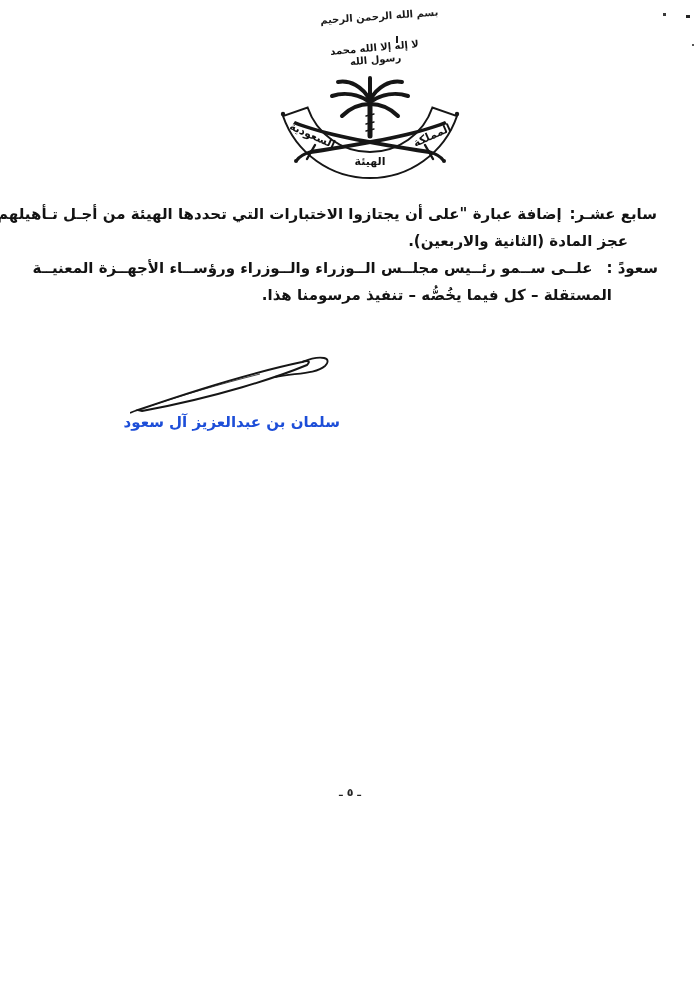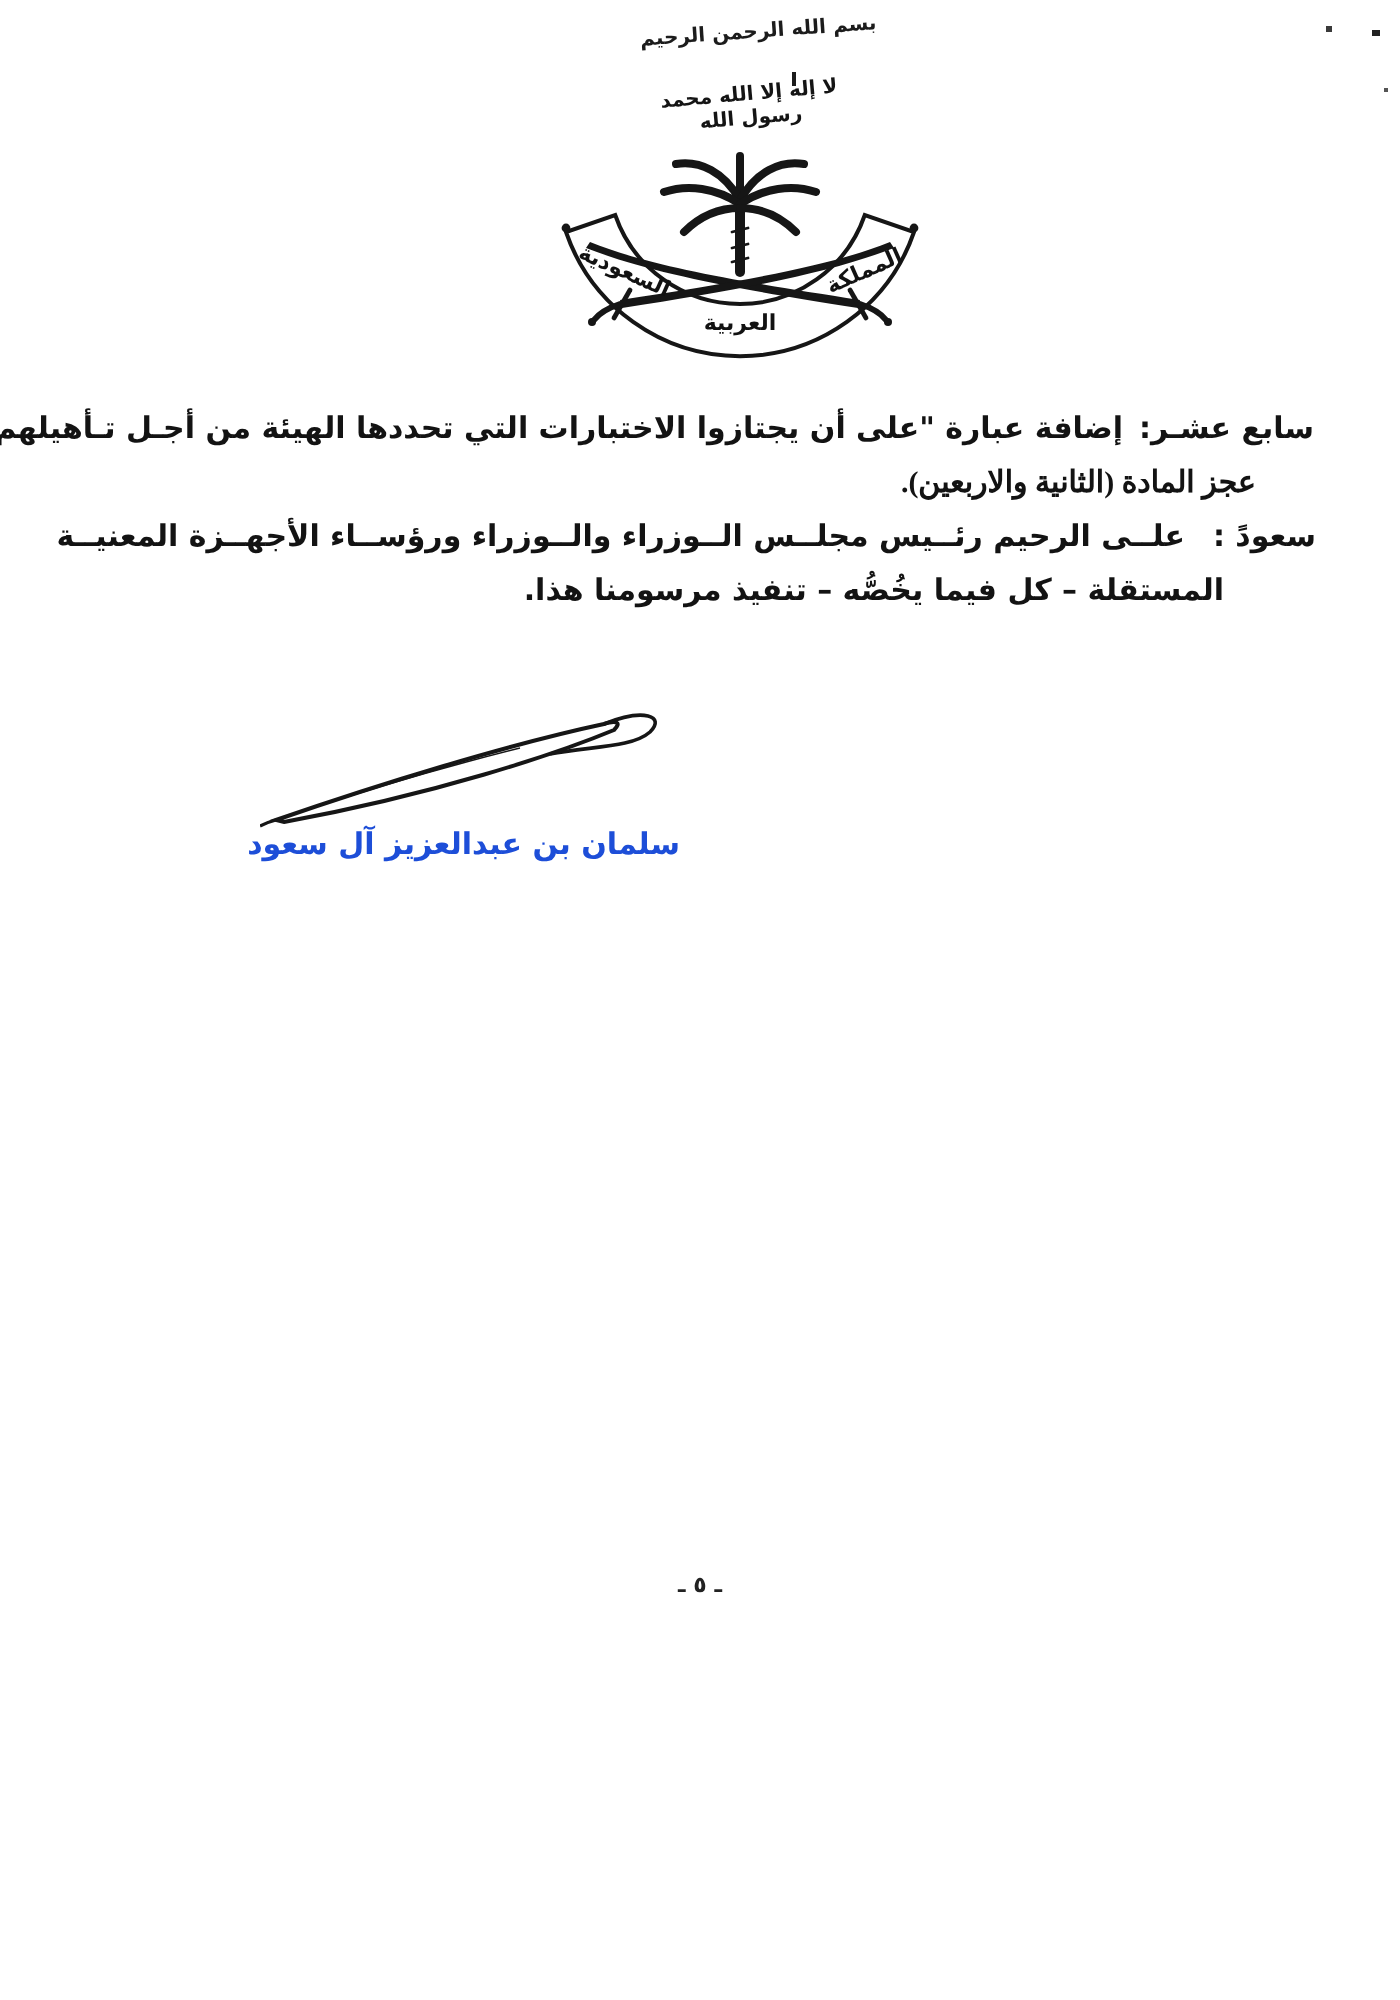--- a/index.html
+++ b/index.html
@@ -87,31 +87,31 @@
         <path d="M150,118 C156,120 160,122 163,126" stroke-width="3"></path>
         <path d="M35,111 L27,125" stroke-width="2.4"></path>
         <path d="M30,118 C24,120 20,122 17,126" stroke-width="3"></path>
       </g>
       <circle cx="164" cy="127" r="2" fill="#161616"></circle>
       <circle cx="16" cy="127" r="2" fill="#161616"></circle>
     </g>
   </svg>
 
   <span class="country-w cw1">المملكة</span>
-  <span class="country-w cw2">العربية</span>
+  <span class="country-w cw2">الهيئة</span>
   <span class="country-w cw3">السعودية</span>
 </div>
 
 <div class="doc-line" style="top:205px; right:43px;">
   <span class="clause-heading">سابع عشـر:</span><span>إضافة عبارة "على أن يجتازوا الاختبارات التي تحددها الهيئة من أجـل تـأهيلهم" إلـى</span>
 </div>
-<div class="doc-line" style="top:232px; right:72px;font-family:Liberation Serif, serif;">عجز المادة (الثانية والاربعين).</div>
+<div class="doc-line" style="top:232px; right:72px;">عجز المادة (الثانية والاربعين).</div>
 
 <div class="doc-line" style="top:259px; right:42px;">
-  <span class="clause-heading" style="margin-left:14px;">سعودً :</span><span>علــى الرحيم رئــيس مجلــس الــوزراء والــوزراء ورؤســاء الأجهــزة المعنيــة</span>
+  <span class="clause-heading" style="margin-left:14px;">سعودً :</span><span>علــى ســمو رئــيس مجلــس الــوزراء والــوزراء ورؤســاء الأجهــزة المعنيــة</span>
 </div>
 <div class="doc-line" style="top:286px; right:88px;">المستقلة – كل فيما يخُصُّه – تنفيذ مرسومنا هذا.</div>
 
 <svg class="abs sig-svg" width="215" height="62" viewBox="0 0 215 62">
   <path d="M8,58 C60,40 125,20 172,10 C178,8 181,9 177,13 C148,25 88,45 12,59 Z" fill="#ffffff" stroke="#161616" stroke-width="2"></path>
   <path d="M172,10 C192,2 203,6 195,14 C186,22 165,21 145,25" fill="none" stroke="#161616" stroke-width="1.8"></path>
   <path d="M8,58 C4,59 2,60 0,61" fill="none" stroke="#161616" stroke-width="1.6"></path>
   <path d="M20,54 C50,44 90,32 130,22" fill="none" stroke="#161616" stroke-width="0.8"></path>
 </svg>
 <div class="abs sig-name">سلمان بن عبدالعزيز آل سعود</div>

